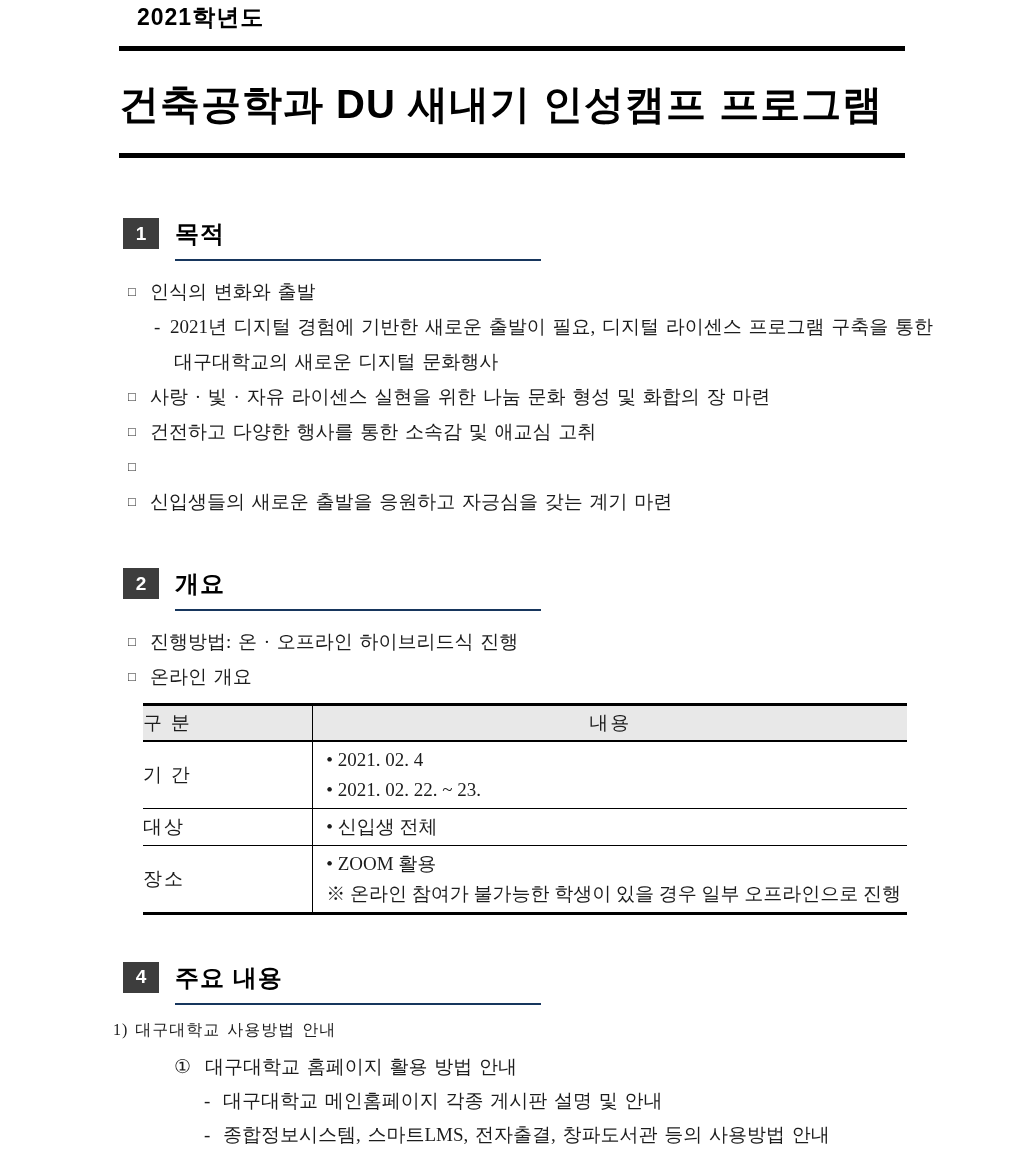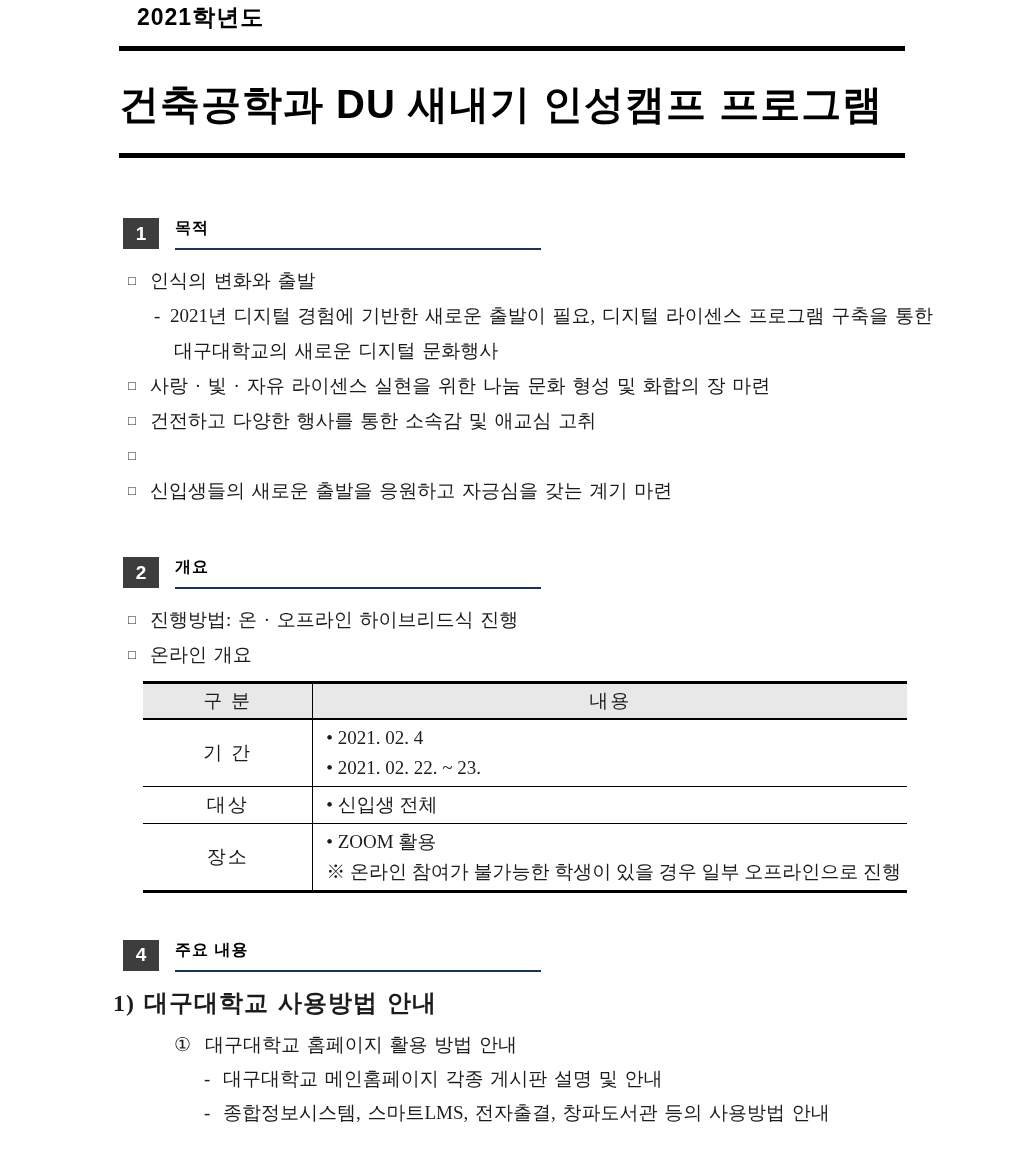--- a/index.html
+++ b/index.html
@@ -35,21 +35,21 @@
     width:36px; height:31px; background:#3d3d3d; color:#ffffff;
     font-family:"Liberation Sans","DejaVu Sans",sans-serif;
     font-weight:bold; font-size:19px;
   }
   .sec-title-wrap {
     display:inline-block; width:366px; margin-left:16px;
     border-bottom:2px solid #17365d; padding-bottom:9px;
   }
   .sec-title {
     font-family:"Liberation Sans","DejaVu Sans",sans-serif;
-    font-weight:bold; font-size:16px; color:#000; letter-spacing:1px;
+    font-weight:bold; font-size:24px; color:#000; letter-spacing:1px;
   }
 
   
   .bullets { list-style:none; margin-top:13px; }
   .bullets li { display:flex; line-height:35px; font-size:19px; word-spacing:2px; }
   .mk { flex:0 0 auto; }
   .b-square { padding-left:18px; }
   .b-square .mk { width:22px; font-size:13px; }
   .b-dash { padding-left:44px; }
   .b-dash .mk { width:16px; }
@@ -60,30 +60,30 @@
     width:764px; margin:9px 0 0 33px;
     border-collapse:collapse;
     border-top:3px solid #000; border-bottom:3px solid #000;
     font-size:19px;
   }
   .ov-table th {
     background:#e8e8e8; border-bottom:2px solid #000;
     font-weight:normal; height:36px; letter-spacing:2px;
   }
   .ov-table td { border-top:1.5px solid #000; vertical-align:middle; }
-  .ov-table .col-label { width:180px; text-align:center; border-right:1.5px solid #000; letter-spacing:2px; }
+  .ov-table .col-label { width:180px; text-align:left; border-right:1.5px solid #000; letter-spacing:2px; }
   .ov-table thead .col-label { border-right:1.5px solid #000; }
   .ov-table .cell-lines { padding:3px 6px 3px 13px; }
   .ov-table .cell-lines div { line-height:30px; white-space:nowrap; }
   .ov-table tbody tr:first-child td { border-top:2px solid #000; }
 
   
   .num-title {
     margin:15px 0 0 3px;
-    font-weight:bold; font-size:24px; letter-spacing:1px; word-spacing:2px;
+    font-weight:normal; font-size:16px; letter-spacing:1px; word-spacing:2px;
   }
   .plan { list-style:none; margin-top:9px; }
   .plan li { display:flex; line-height:34px; font-size:19px; word-spacing:2px; }
   .p-circ { padding-left:64px; }
   .p-circ .mk { width:31px; }
   .p-dash { padding-left:94px; }
   .p-dash .mk { width:19px; }
 
   .gap-s1 { margin-top:60px; }
   .gap-s2 { margin-top:49px; }

